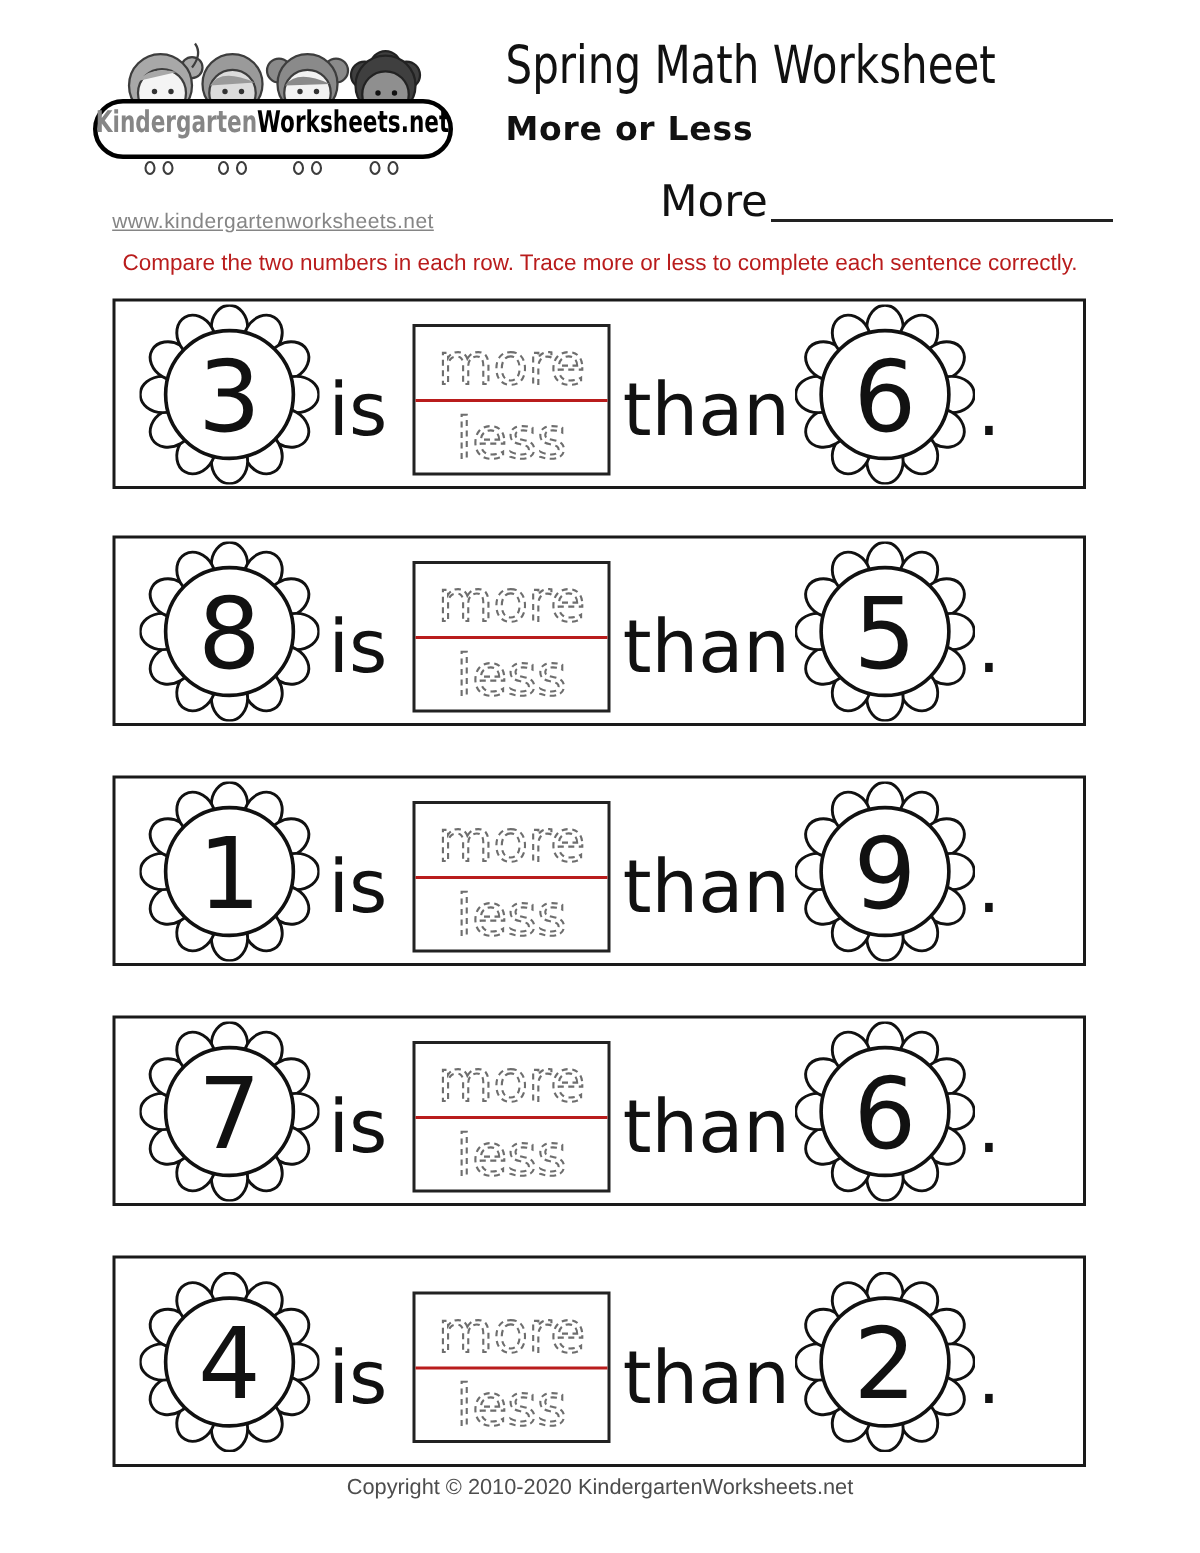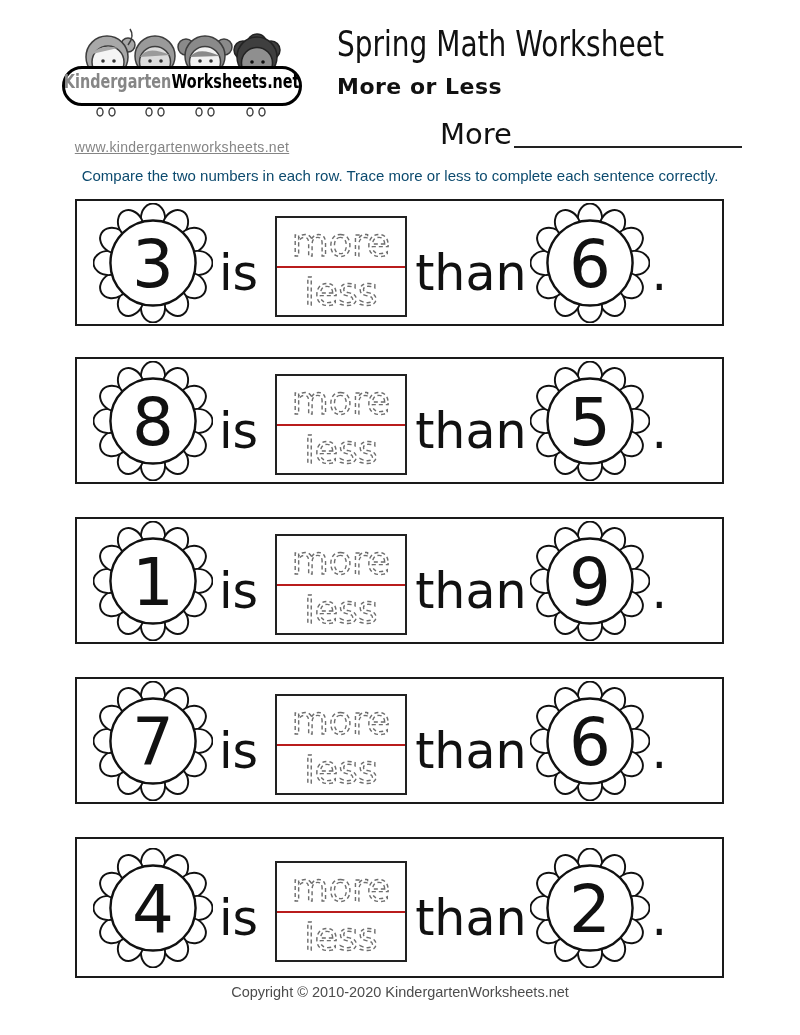--- a/index.html
+++ b/index.html
@@ -34,21 +34,21 @@
     white-space:nowrap; transform:scaleX(0.8); transform-origin:left top; margin:0;
   }
   .subtitle {
     margin-top:10px; font-family:"DejaVu Sans", sans-serif; font-weight:bold;
     font-size:22px; letter-spacing:0.5px;
   }
   .name-row { position:absolute; left:440px; top:120px; display:flex; align-items:flex-end; }
   .name-label { font-family:"DejaVu Sans", sans-serif; font-size:29px; line-height:1; }
   .name-line { width:228px; border-bottom:2px solid #222; margin-left:2px; margin-bottom:1px; height:20px; }
 
-  .instructions { position:absolute; top:167px; left:0; width:100%; text-align:center; font-size:15px; color:#0c4a6e; }
+  .instructions { position:absolute; top:167px; left:0; width:100%; text-align:center; font-size:15px; color:#b91c1c; }
 
   
   .row {
     position:absolute; left:75px; width:645px; height:123px;
     border:2px solid #1a1a1a; background:#fff;
     display:flex; align-items:center;
   }
   .r1 { top:199px; } .r2 { top:357px; } .r3 { top:517px; } .r4 { top:677px; }
   .r5 { top:837px; height:137px; }
 

